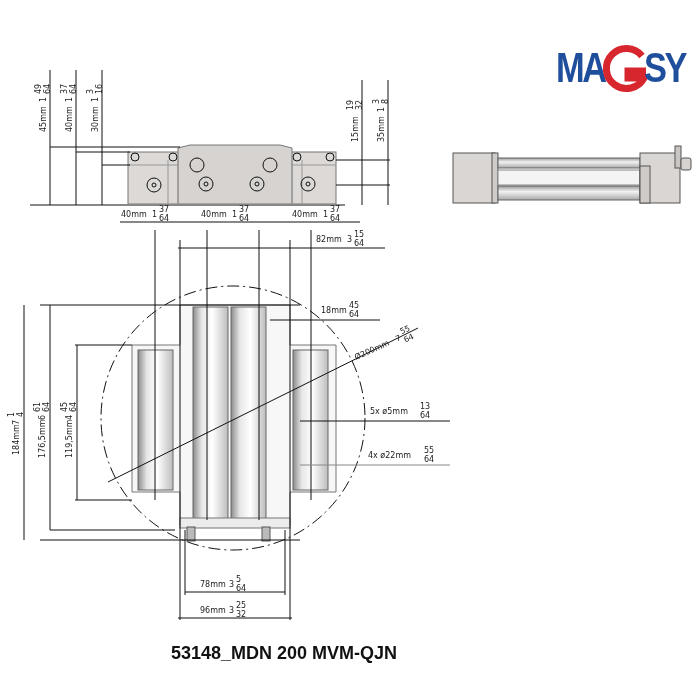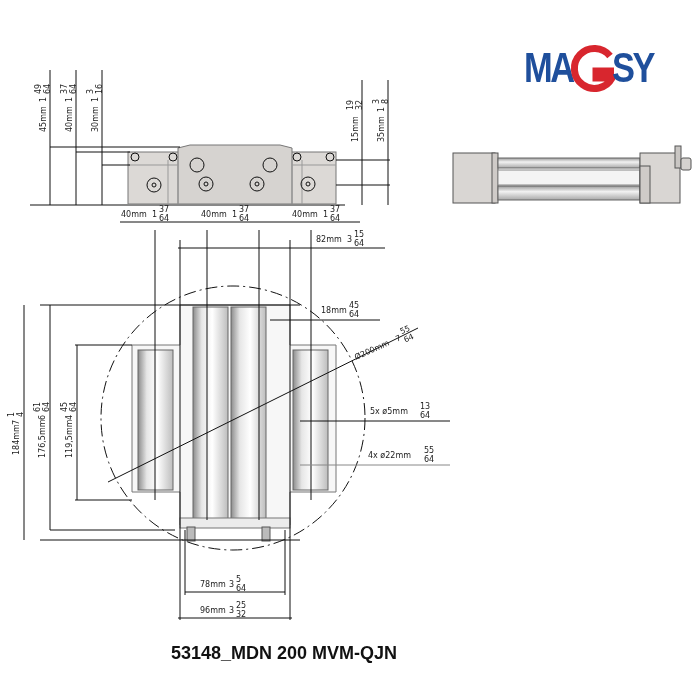--- a/index.html
+++ b/index.html
@@ -1,19 +1,19 @@
 <!DOCTYPE html>
 <html><head>
 <meta charset="utf-8">
 <style>
   html, body { margin:0; padding:0; background:#ffffff; }
   body { width:700px; height:700px; position:relative; overflow:hidden; font-family:"Liberation Sans", sans-serif; }
   #drawing { position:absolute; left:0; top:0; width:700px; height:700px; }
   .dim { font-family:"DejaVu Sans", sans-serif; font-size:8px; fill:#222; }
-  .logo-wrap { position:absolute; left:518px; top:40px; width:145px; height:60px; }
+  .logo-wrap { position:absolute; left:550px; top:40px; width:145px; height:60px; }
   .logo-text { position:absolute; top:4px; font-family:"Liberation Sans", sans-serif; font-weight:bold; font-size:42px; color:#1f4f9c; letter-spacing:-3px; transform:scaleX(0.82); transform-origin:left top; }
   .logo-ma { left:6px; }
   .logo-sy { left:94px; }
   .logo-g { position:absolute; left:52px; top:4px; width:50px; height:52px; }
   .title { position:absolute; left:0; top:643px; width:568px; text-align:center; font-family:"Liberation Sans", sans-serif; font-weight:bold; font-size:18px; color:#111; }
 </style>
 </head>
 <body>
 
 <div class="logo-wrap">

